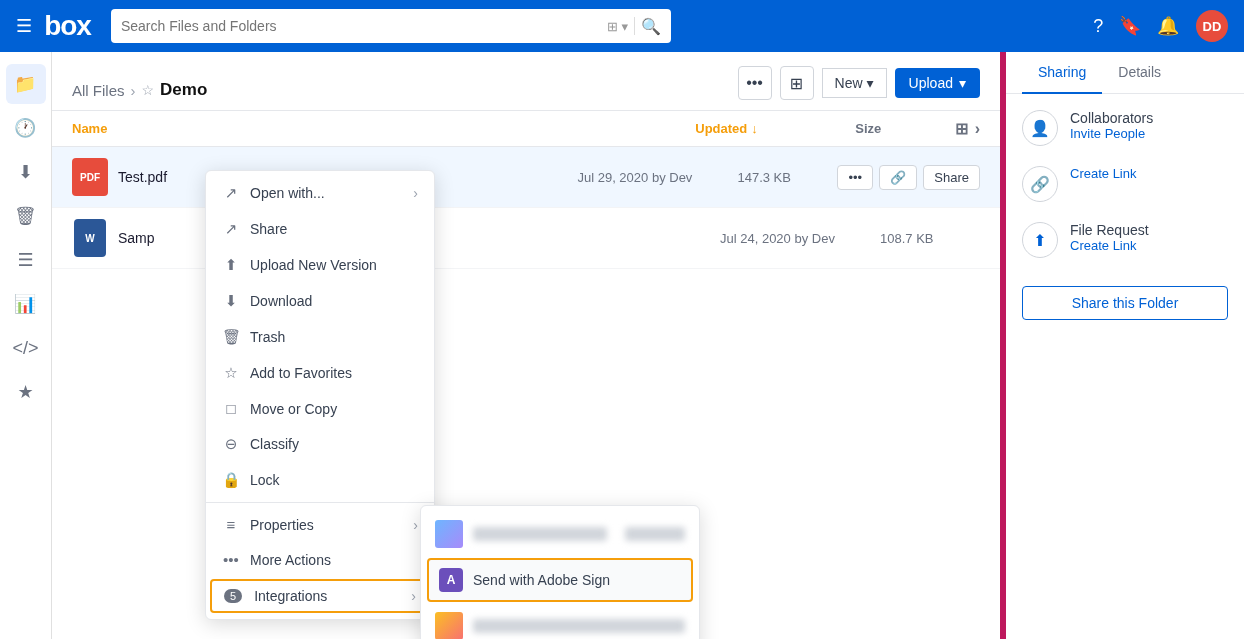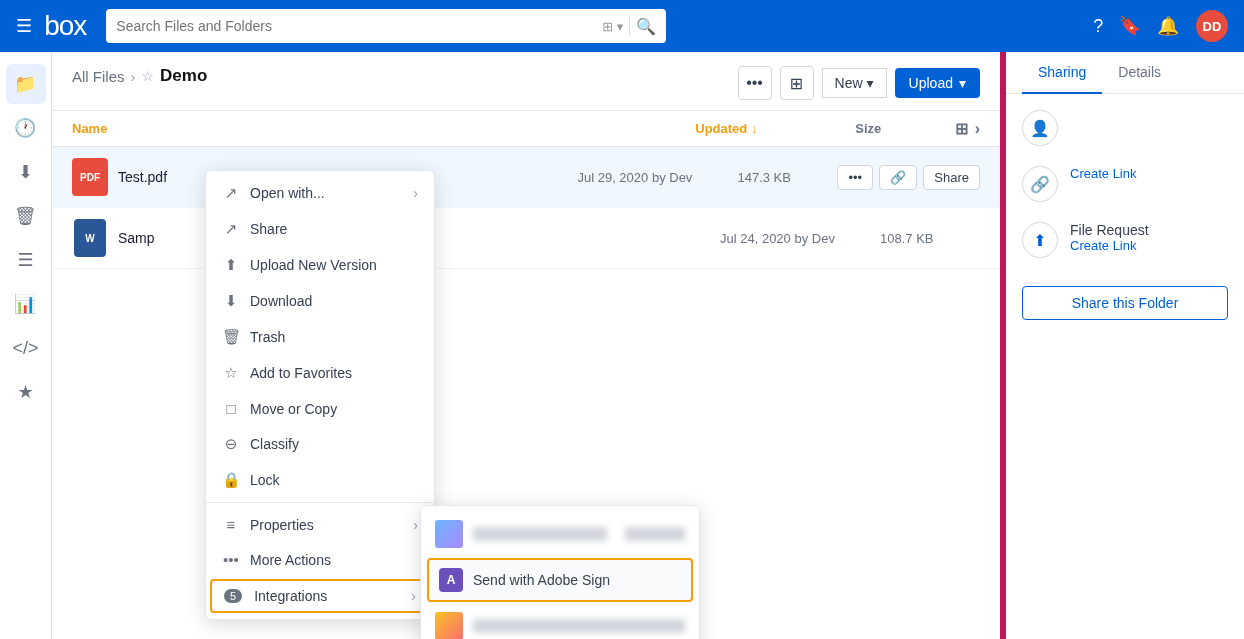--- a/index.html
+++ b/index.html
@@ -10,21 +10,21 @@
     .header {
       background: #0061d5;
       height: 52px;
       display: flex;
       align-items: center;
       padding: 0 16px;
       gap: 12px;
       flex-shrink: 0;
     }
     .header-menu-icon { color: white; font-size: 18px; cursor: pointer; }
-    .box-logo { color: white; font-size: 28px; font-weight: normal; margin-right: 8px; letter-spacing: -1px; }
+    .box-logo { color: white; font-size: 28px; font-weight: bold; margin-right: 8px; letter-spacing: -1px; }
     .search-bar {
       flex: 1;
       max-width: 560px;
       background: white;
       border-radius: 4px;
       display: flex;
       align-items: center;
       padding: 0 10px;
       height: 34px;
       gap: 18px;
@@ -72,21 +72,21 @@
       font-size: 18px;
       cursor: pointer;
     }
     .sidebar-icon.active { background: #e8f0fe; color: #0061d5; }
 
     
     .content-area { flex: 1; display: flex; flex-direction: column; background: white; overflow: hidden; }
 
     
     .toolbar {
-      display: flex; align-items: flex-start; padding: 14px 20px 10px;
+      display: flex; align-items: flex-end; padding: 14px 20px 10px;
       border-bottom: 1px solid #e5e7eb;
       gap: 8px;
     }
     .breadcrumb { display: flex; align-items: center; gap: 6px; font-size: 15px; color: #374151; flex: 1; }
     .breadcrumb-link { color: #6b7280; cursor: pointer; }
     .breadcrumb-sep { color: #9ca3af; }
     .breadcrumb-star { color: #9ca3af; cursor: pointer; font-size: 14px; }
     .breadcrumb-current { font-weight: 600; color: #111; font-size: 17px; }
     .toolbar-actions { display: flex; align-items: center; gap: 8px; }
     .toolbar-btn {
@@ -351,20 +351,24 @@
   </div>
 
   <div class="right-panel">
     <div class="right-panel-tabs">
       <div class="right-tab active">Sharing</div>
       <div class="right-tab">Details</div>
     </div>
     <div class="right-panel-content">
       <div class="share-item">
         <div class="share-item-icon">👤</div>
+        <div class="share-item-text">
+          <div class="share-item-label">Collaborators</div>
+          <div class="share-item-link">Invite People</div>
+        </div>
       </div>
       <div class="share-item">
         <div class="share-item-icon">🔗</div>
         <div class="share-item-text">
           <div class="share-item-link">Create Link</div>
         </div>
       </div>
       <div class="share-item">
         <div class="share-item-icon">⬆</div>
         <div class="share-item-text">

